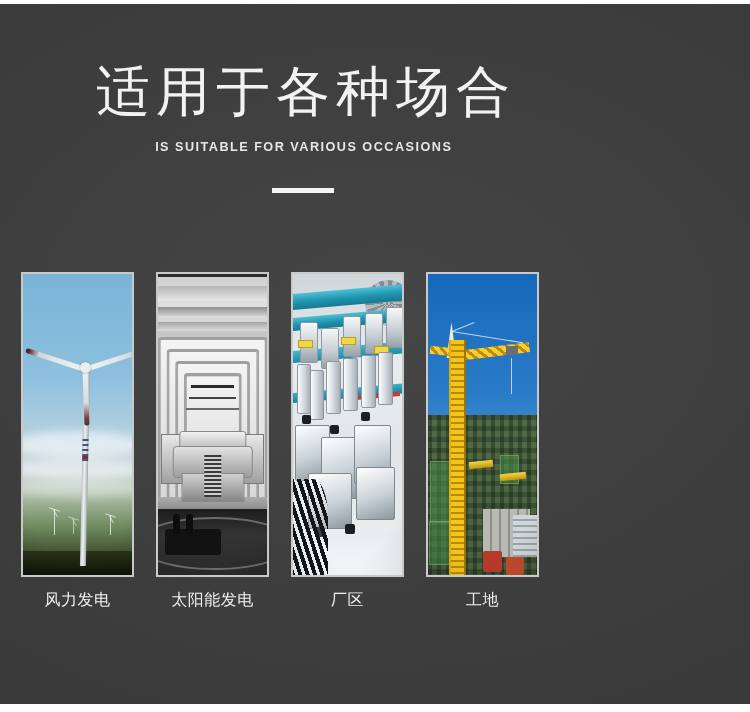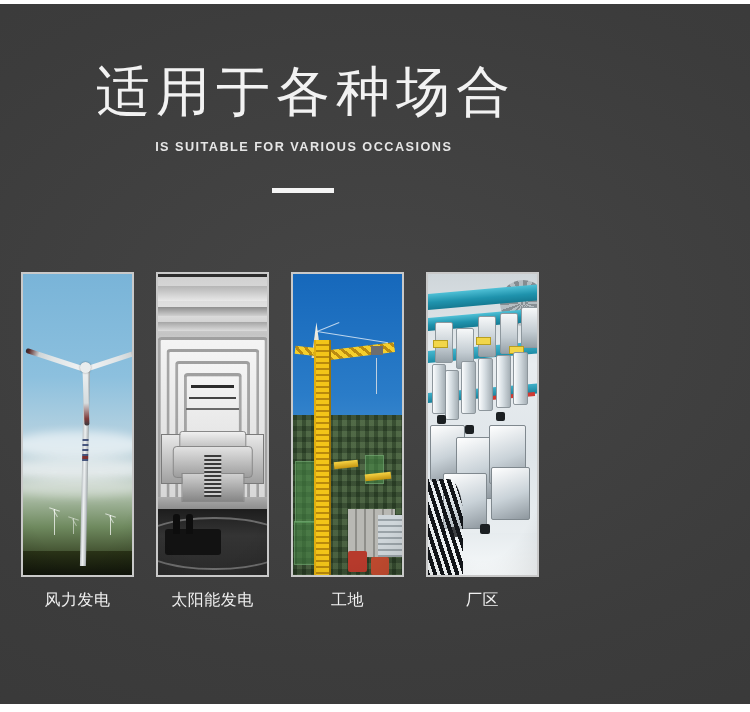--- a/index.html
+++ b/index.html
@@ -619,45 +619,20 @@
             <div class="blk"></div>
             <div class="post p1"></div>
             <div class="post p2"></div>
           </div>
           <div class="vignette"></div>
         </div>
         <div class="card-label">太阳能发电</div>
       </div>
 
 
-
-      <div class="card">
-        <div class="thumb sc-site">
-          <div class="building"></div>
-          <div class="greennet gn1"></div>
-          <div class="greennet gn2"></div>
-          <div class="greennet gn3"></div>
-          <div class="concrete"></div>
-          <div class="lowbuild"></div>
-          <div class="tieline tl1"></div>
-          <div class="tieline tl2"></div>
-          <div class="atower"></div>
-          <div class="jib-back"></div>
-          <div class="jib"></div>
-          <div class="trolley"></div>
-          <div class="hook"></div>
-          <div class="mast-yellow"></div>
-          <div class="beam-y by1"></div>
-          <div class="beam-y by2"></div>
-          <div class="sitetruck"></div>
-          <div class="sitetruck2"></div>
-          <div class="vignette"></div>
-        </div>
-        <div class="card-label">工地</div>
-      </div>
 
       <div class="card">
         <div class="thumb sc-factory">
           <div class="fan"></div>
           <div class="rail r1"></div>
           <div class="rail r2"></div>
           <div class="rail r3"></div>
           <div class="rail r4"></div>
           <div class="headunit hu1"></div>
           <div class="headunit hu2"></div>
@@ -684,15 +659,40 @@
           <div class="darkcap dc2"></div>
           <div class="darkcap dc3"></div>
           <div class="darkcap dc4"></div>
           <div class="darkcap dc5"></div>
           <div class="cables"></div>
           <div class="vignette"></div>
         </div>
         <div class="card-label">厂区</div>
       </div>
 
+      <div class="card">
+        <div class="thumb sc-site">
+          <div class="building"></div>
+          <div class="greennet gn1"></div>
+          <div class="greennet gn2"></div>
+          <div class="greennet gn3"></div>
+          <div class="concrete"></div>
+          <div class="lowbuild"></div>
+          <div class="tieline tl1"></div>
+          <div class="tieline tl2"></div>
+          <div class="atower"></div>
+          <div class="jib-back"></div>
+          <div class="jib"></div>
+          <div class="trolley"></div>
+          <div class="hook"></div>
+          <div class="mast-yellow"></div>
+          <div class="beam-y by1"></div>
+          <div class="beam-y by2"></div>
+          <div class="sitetruck"></div>
+          <div class="sitetruck2"></div>
+          <div class="vignette"></div>
+        </div>
+        <div class="card-label">工地</div>
+      </div>
+
     </div>
   </div>
 </div>
 
 </body></html>

